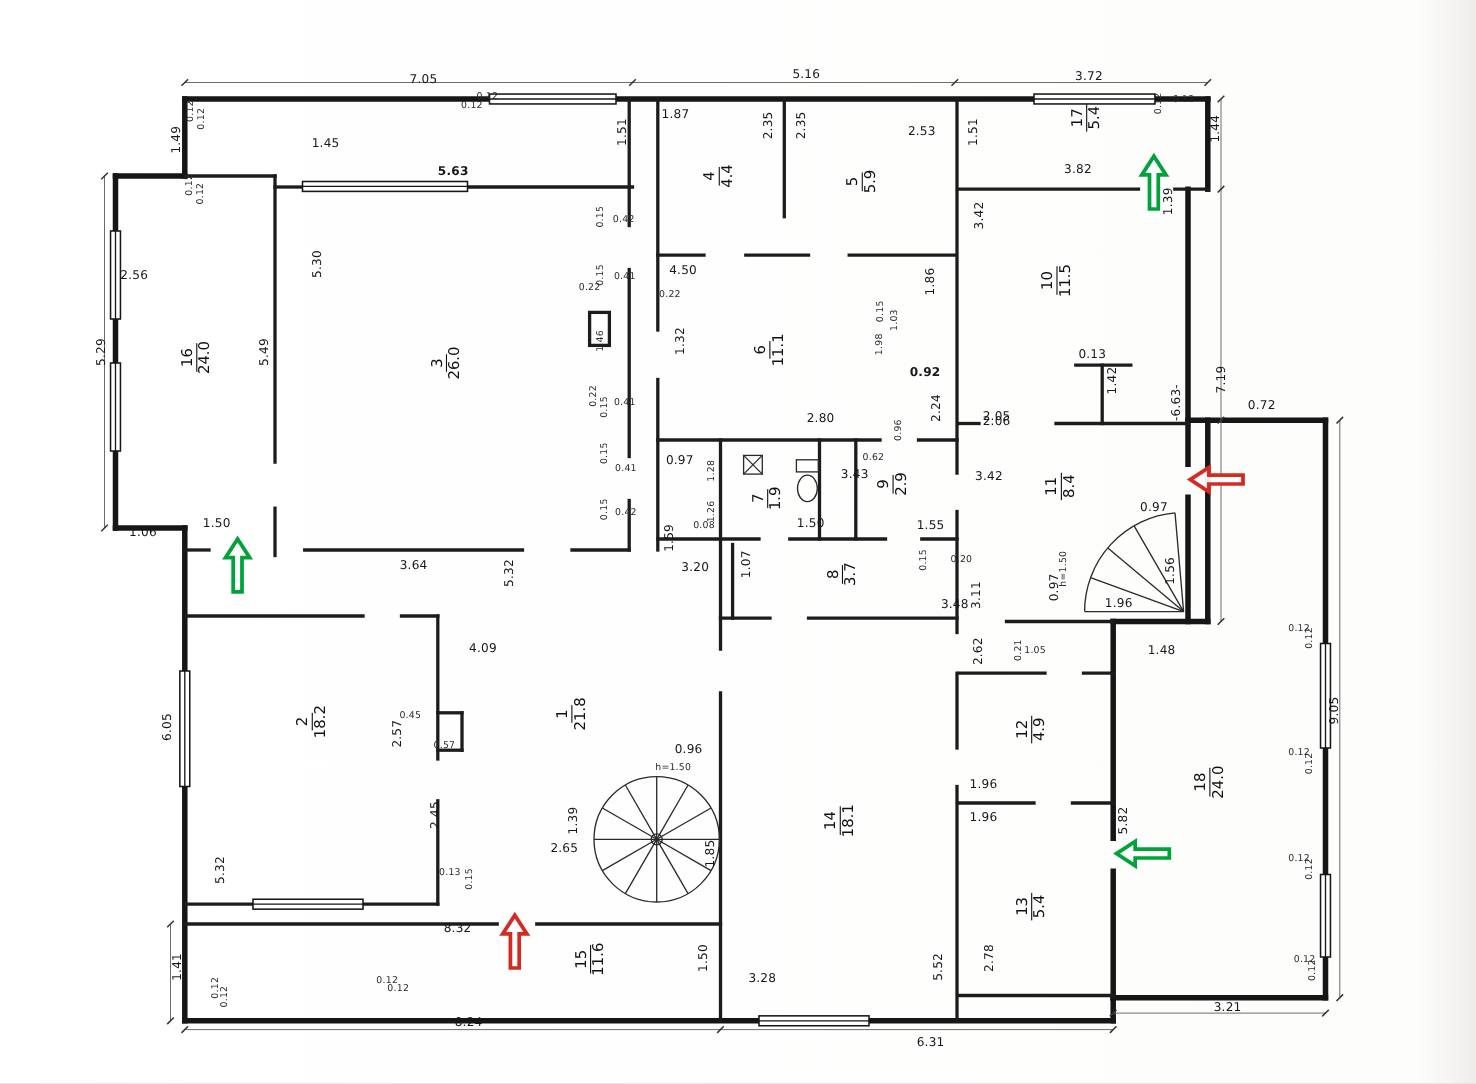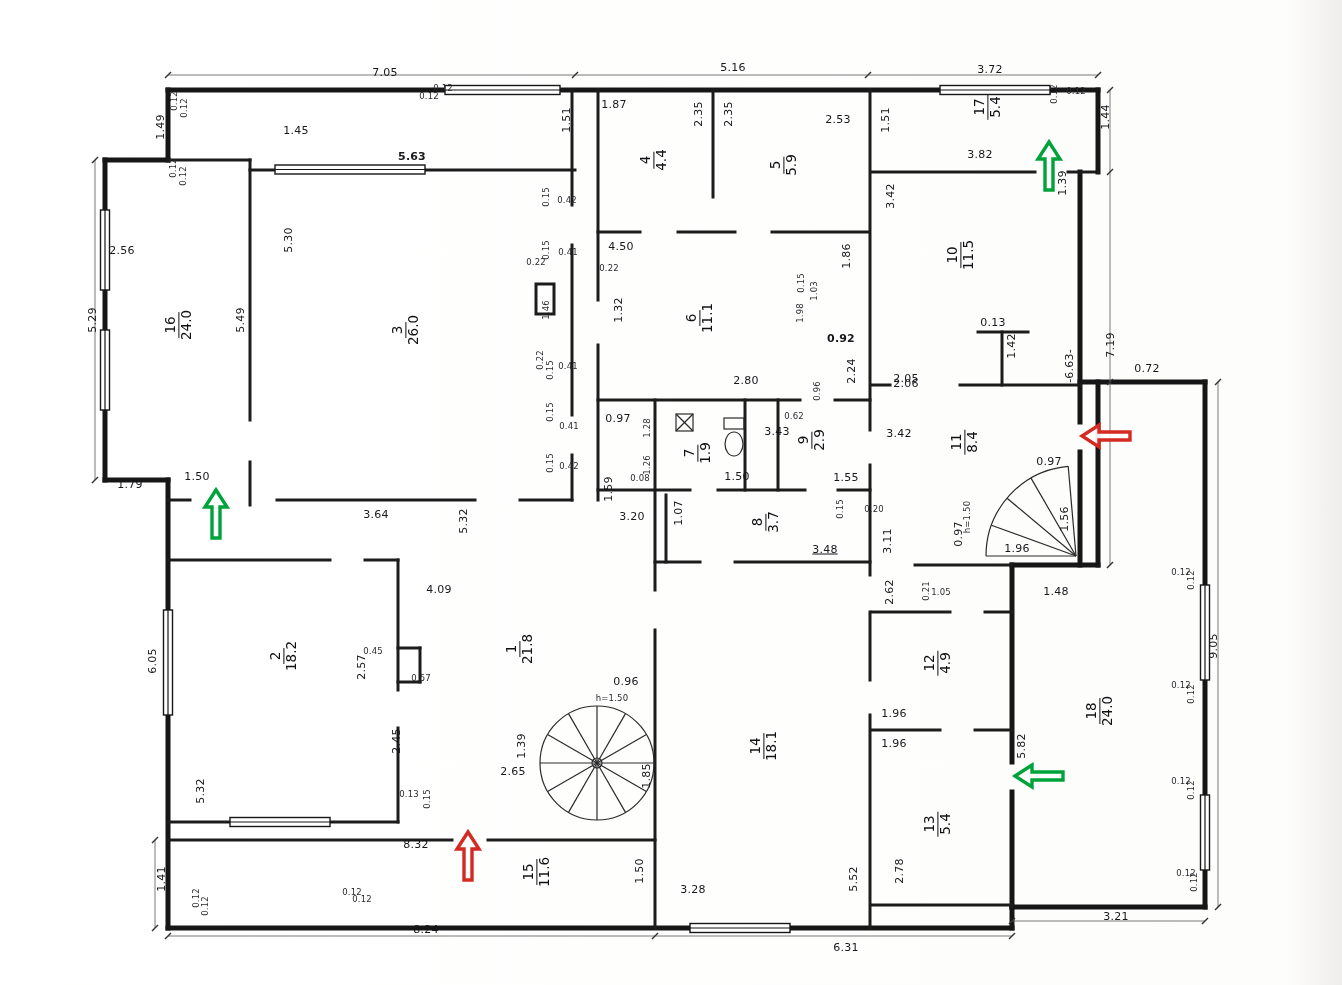--- a/index.html
+++ b/index.html
@@ -236,21 +236,21 @@
       <div class="dim v s" style="left: 1054px; top: 94px;">0.12</div>
       <div class="dim s" style="left: 1076px; top: 91px;">0.12</div>
       <div class="dim v" style="left: 1105px; top: 117px;">1.44</div>
       <div class="dim" style="left: 980px; top: 154px;">3.82</div>
       <div class="dim v" style="left: 1062px; top: 183px;">1.39</div>
       <div class="dim v" style="left: 890px; top: 196px;">3.42</div>
       <div class="dim" style="left: 122px; top: 250px;">2.56</div>
       <div class="dim v" style="left: 92px; top: 320px;">5.29</div>
       <div class="dim v" style="left: 240px; top: 320px;">5.49</div>
       <div class="dim v" style="left: 288px; top: 240px;">5.30</div>
-      <div class="dim" style="left: 130px; top: 484px;">1.79</div>
+      <div class="dim" style="left: 130px; top: 484px;">1.06</div>
       <div class="dim" style="left: 197px; top: 476px;">1.50</div>
       <div class="dim v s" style="left: 546px; top: 197px;">0.15</div>
       <div class="dim s" style="left: 567px; top: 200px;">0.42</div>
       <div class="dim v s" style="left: 546px; top: 250px;">0.15</div>
       <div class="dim s" style="left: 536px; top: 262px;">0.22</div>
       <div class="dim s" style="left: 568px; top: 252px;">0.41</div>
       <div class="dim v s" style="left: 546px; top: 310px;">1.46</div>
       <div class="dim v s" style="left: 540px; top: 360px;">0.22</div>
       <div class="dim v s" style="left: 550px; top: 370px;">0.15</div>
       <div class="dim s" style="left: 568px; top: 366px;">0.41</div>
@@ -275,21 +275,21 @@
       <div class="dim v s" style="left: 647px; top: 428px;">1.28</div>
       <div class="dim v s" style="left: 647px; top: 465px;">1.26</div>
       <div class="dim s" style="left: 640px; top: 478px;">0.08</div>
       <div class="dim" style="left: 737px; top: 476px;">1.50</div>
       <div class="dim" style="left: 846px; top: 477px;">1.55</div>
       <div class="dim v" style="left: 608px; top: 489px;">1.59</div>
       <div class="dim" style="left: 632px; top: 516px;">3.20</div>
       <div class="dim v" style="left: 678px; top: 513px;">1.07</div>
       <div class="dim v s" style="left: 840px; top: 509px;">0.15</div>
       <div class="dim s" style="left: 858px; top: 509px; margin-left: 16px;">0.20</div>
-      <div class="dim" style="left: 825px; top: 549px; text-decoration: underline;">3.48</div>
+      <div class="dim" style="left: 868px; top: 549px;">3.48</div>
       <div class="dim v" style="left: 887px; top: 541px;">3.11</div>
       <div class="dim v" style="left: 889px; top: 592px;">2.62</div>
       <div class="dim" style="left: 906px; top: 358px; margin-top: 20px;">2.05</div>
       <div class="dim" style="left: 906px; top: 383px;">2.06</div>
       <div class="dim" style="left: 993px; top: 322px;">0.13</div>
       <div class="dim v" style="left: 1011px; top: 346px;">1.42</div>
       <div class="dim v" style="left: 1069px; top: 366px;">-6.63-</div>
       <div class="dim v" style="left: 1110px; top: 345px;">7.19</div>
       <div class="dim" style="left: 1147px; top: 368px;">0.72</div>
       <div class="dim" style="left: 899px; top: 433px;">3.42</div>
@@ -299,21 +299,21 @@
       <div class="dim v" style="left: 958px; top: 534px;">0.97</div>
       <div class="dim" style="left: 1017px; top: 548px;">1.96</div>
       <div class="dim" style="left: 1056px; top: 591px;">1.48</div>
       <div class="dim v s" style="left: 926px; top: 591px;">0.21</div>
       <div class="dim s" style="left: 941px; top: 592px;">1.05</div>
       <div class="dim" style="left: 376px; top: 514px;">3.64</div>
       <div class="dim v" style="left: 463px; top: 521px;">5.32</div>
       <div class="dim" style="left: 439px; top: 589px;">4.09</div>
       <div class="dim s" style="left: 373px; top: 651px;">0.45</div>
       <div class="dim v" style="left: 361px; top: 667px;">2.57</div>
-      <div class="dim s" style="left: 404px; top: 678px; margin-left: 17px;">0.57</div>
+      <div class="dim s" style="left: 404px; top: 678px;">0.57</div>
       <div class="dim v" style="left: 396px; top: 741px;">2.45</div>
       <div class="dim v" style="left: 152px; top: 661px;">6.05</div>
       <div class="dim v" style="left: 200px; top: 791px;">5.32</div>
       <div class="dim" style="left: 626px; top: 681px;">0.96</div>
       <div class="dim s" style="left: 612px; top: 698px;">h=1.50</div>
       <div class="dim v" style="left: 521px; top: 746px;">1.39</div>
       <div class="dim" style="left: 513px; top: 771px;">2.65</div>
       <div class="dim v" style="left: 646px; top: 776px;">1.85</div>
       <div class="dim s" style="left: 409px; top: 794px;">0.13</div>
       <div class="dim v s" style="left: 427px; top: 799px;">0.15</div>

